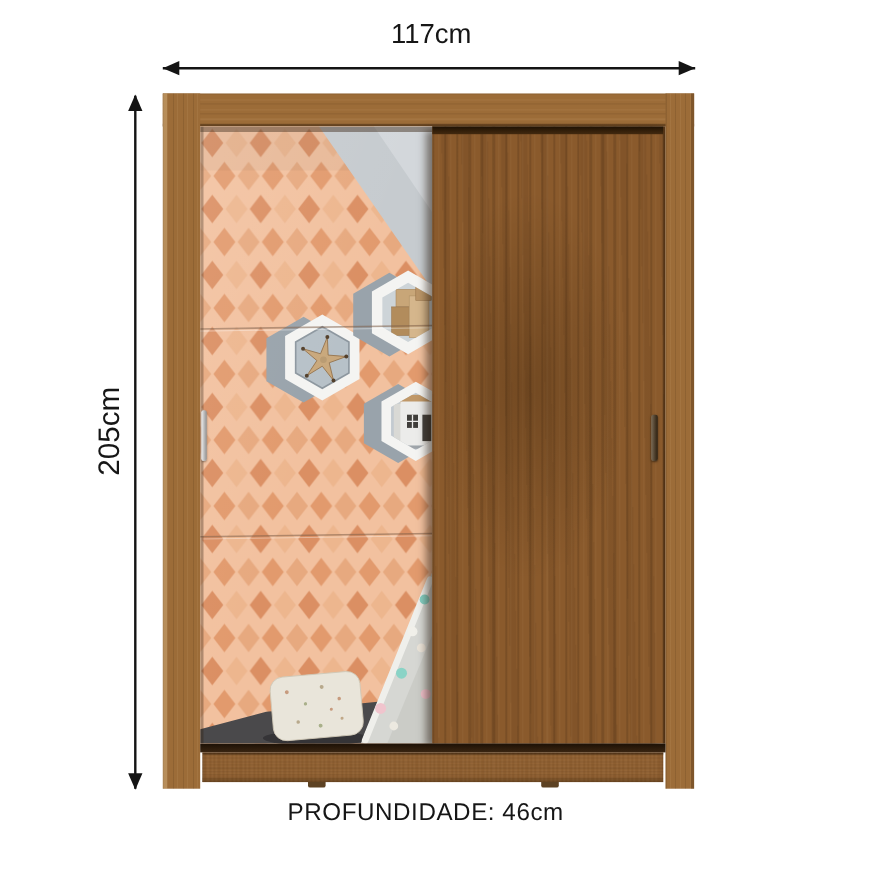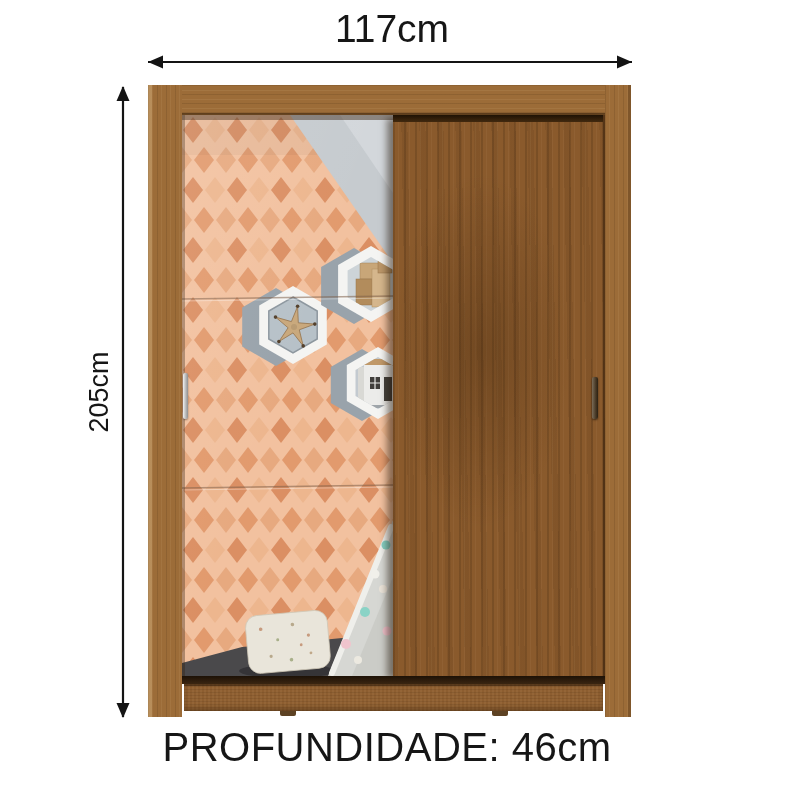--- a/index.html
+++ b/index.html
@@ -4,24 +4,24 @@
 <style>
   html,body{margin:0;padding:0;}
   body{
     width:800px;height:800px;position:relative;background:#ffffff;
     font-family:"Liberation Sans", sans-serif;overflow:hidden;
   }
   .abs{position:absolute;}
   .dim-label{
     color:#161616;text-align:center;font-weight:400;
   }
-  #width-label{left:140px;top:7px;width:504px;font-size:39px;}
+  #width-label{left:140px;top:17px;width:504px;font-size:25px;}
   #height-label{left:39px;top:376px;width:120px;height:32px;font-size:27px;
     transform:rotate(-90deg);line-height:32px;}
-  #depth-label{left:0px;top:725px;width:774px;font-size:40px;letter-spacing:.5px;}
+  #depth-label{left:0px;top:725px;width:774px;font-size:22px;letter-spacing:.5px;}
 
   
   #cabinet{left:148px;top:85px;width:483px;height:633px;}
 
   .frame-wood{
     background-color:#9c6c38;
     background-image:
       repeating-linear-gradient(90deg, rgba(54,32,10,.14) 0 1px, transparent 1px 4px,
         rgba(255,226,180,.07) 4px 5px, transparent 5px 9px);
   }

